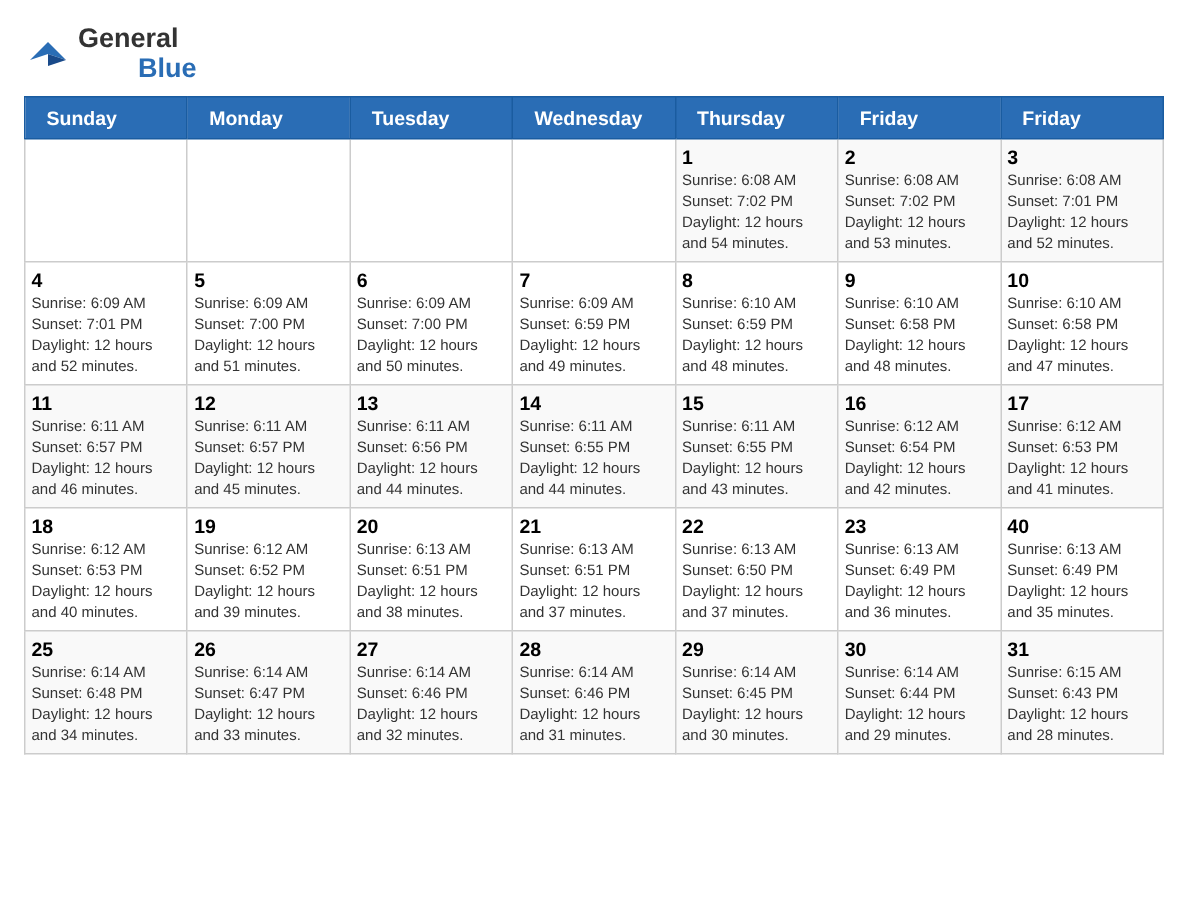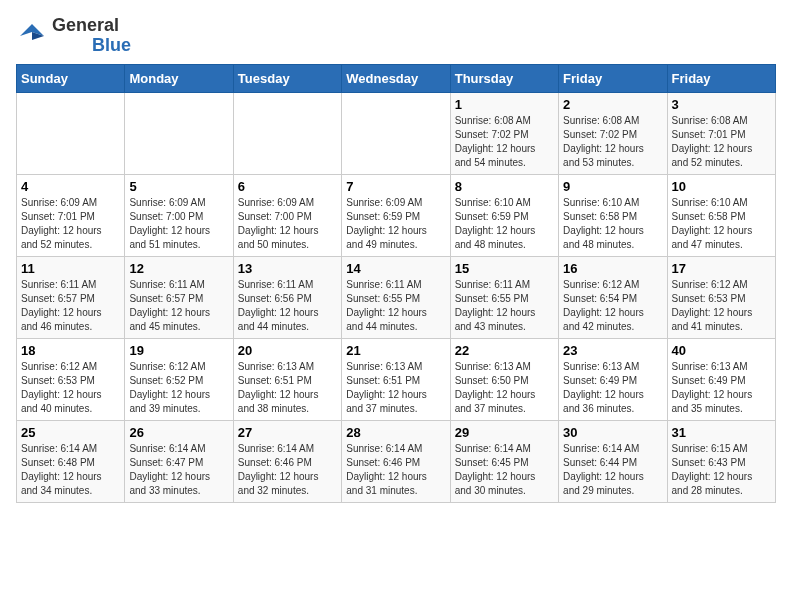--- a/index.html
+++ b/index.html
@@ -11,21 +11,21 @@
       padding: 16px;
     }
     .header {
       display: flex;
       justify-content: space-between;
       align-items: flex-start;
       margin-bottom: 8px;
     }
     .logo {
       display: flex;
-      align-items: center;
+      align-items: flex-end;
       gap: 4px;
     }
     .logo-text {
       font-size: 18px;
       font-weight: bold;
       line-height: 1.1;
     }
     .logo-general { color: #333; }
     .logo-blue { color: #2a6db5; margin-left: 40px; }
     .logo-icon {
@@ -45,21 +45,21 @@
       color: #555;
     }
     table {
       width: 100%;
       border-collapse: collapse;
       font-size: 11px;
     }
     thead th {
       background-color: #2a6db5;
       color: #fff;
-      padding: 6px 4px;
+      padding: 6px 14px;
       text-align: left;
       font-size: 13px;
       font-weight: bold;
       border: 1px solid #1a5ca0;
     }
     tbody td {
       border: 1px solid #ccc;
       vertical-align: top;
       padding: 4px;
       width: calc(100% / 7);

